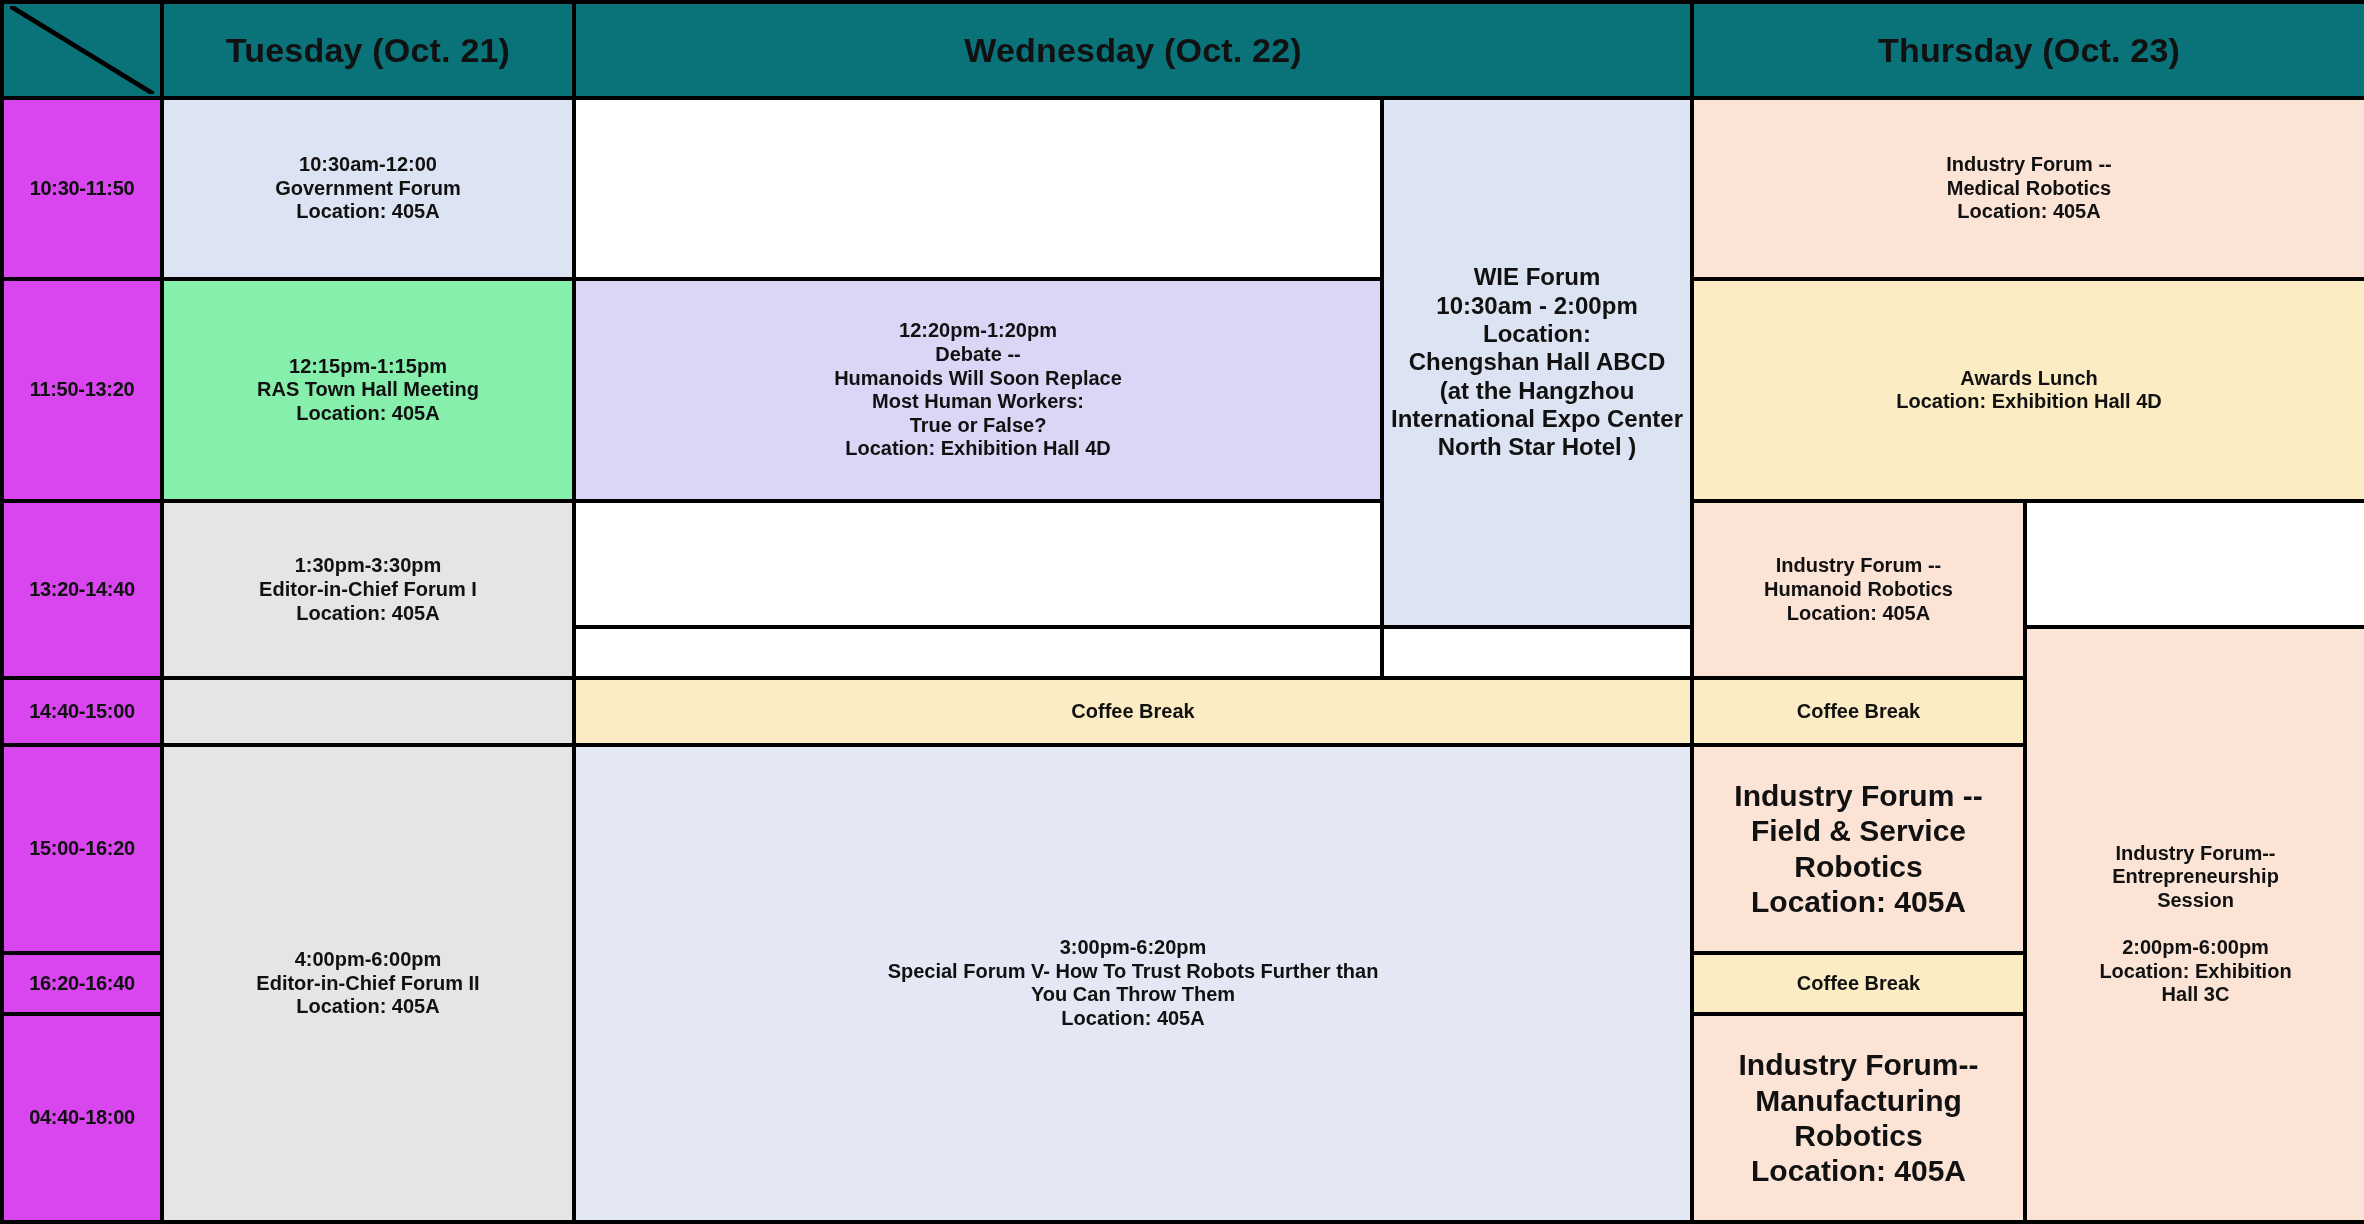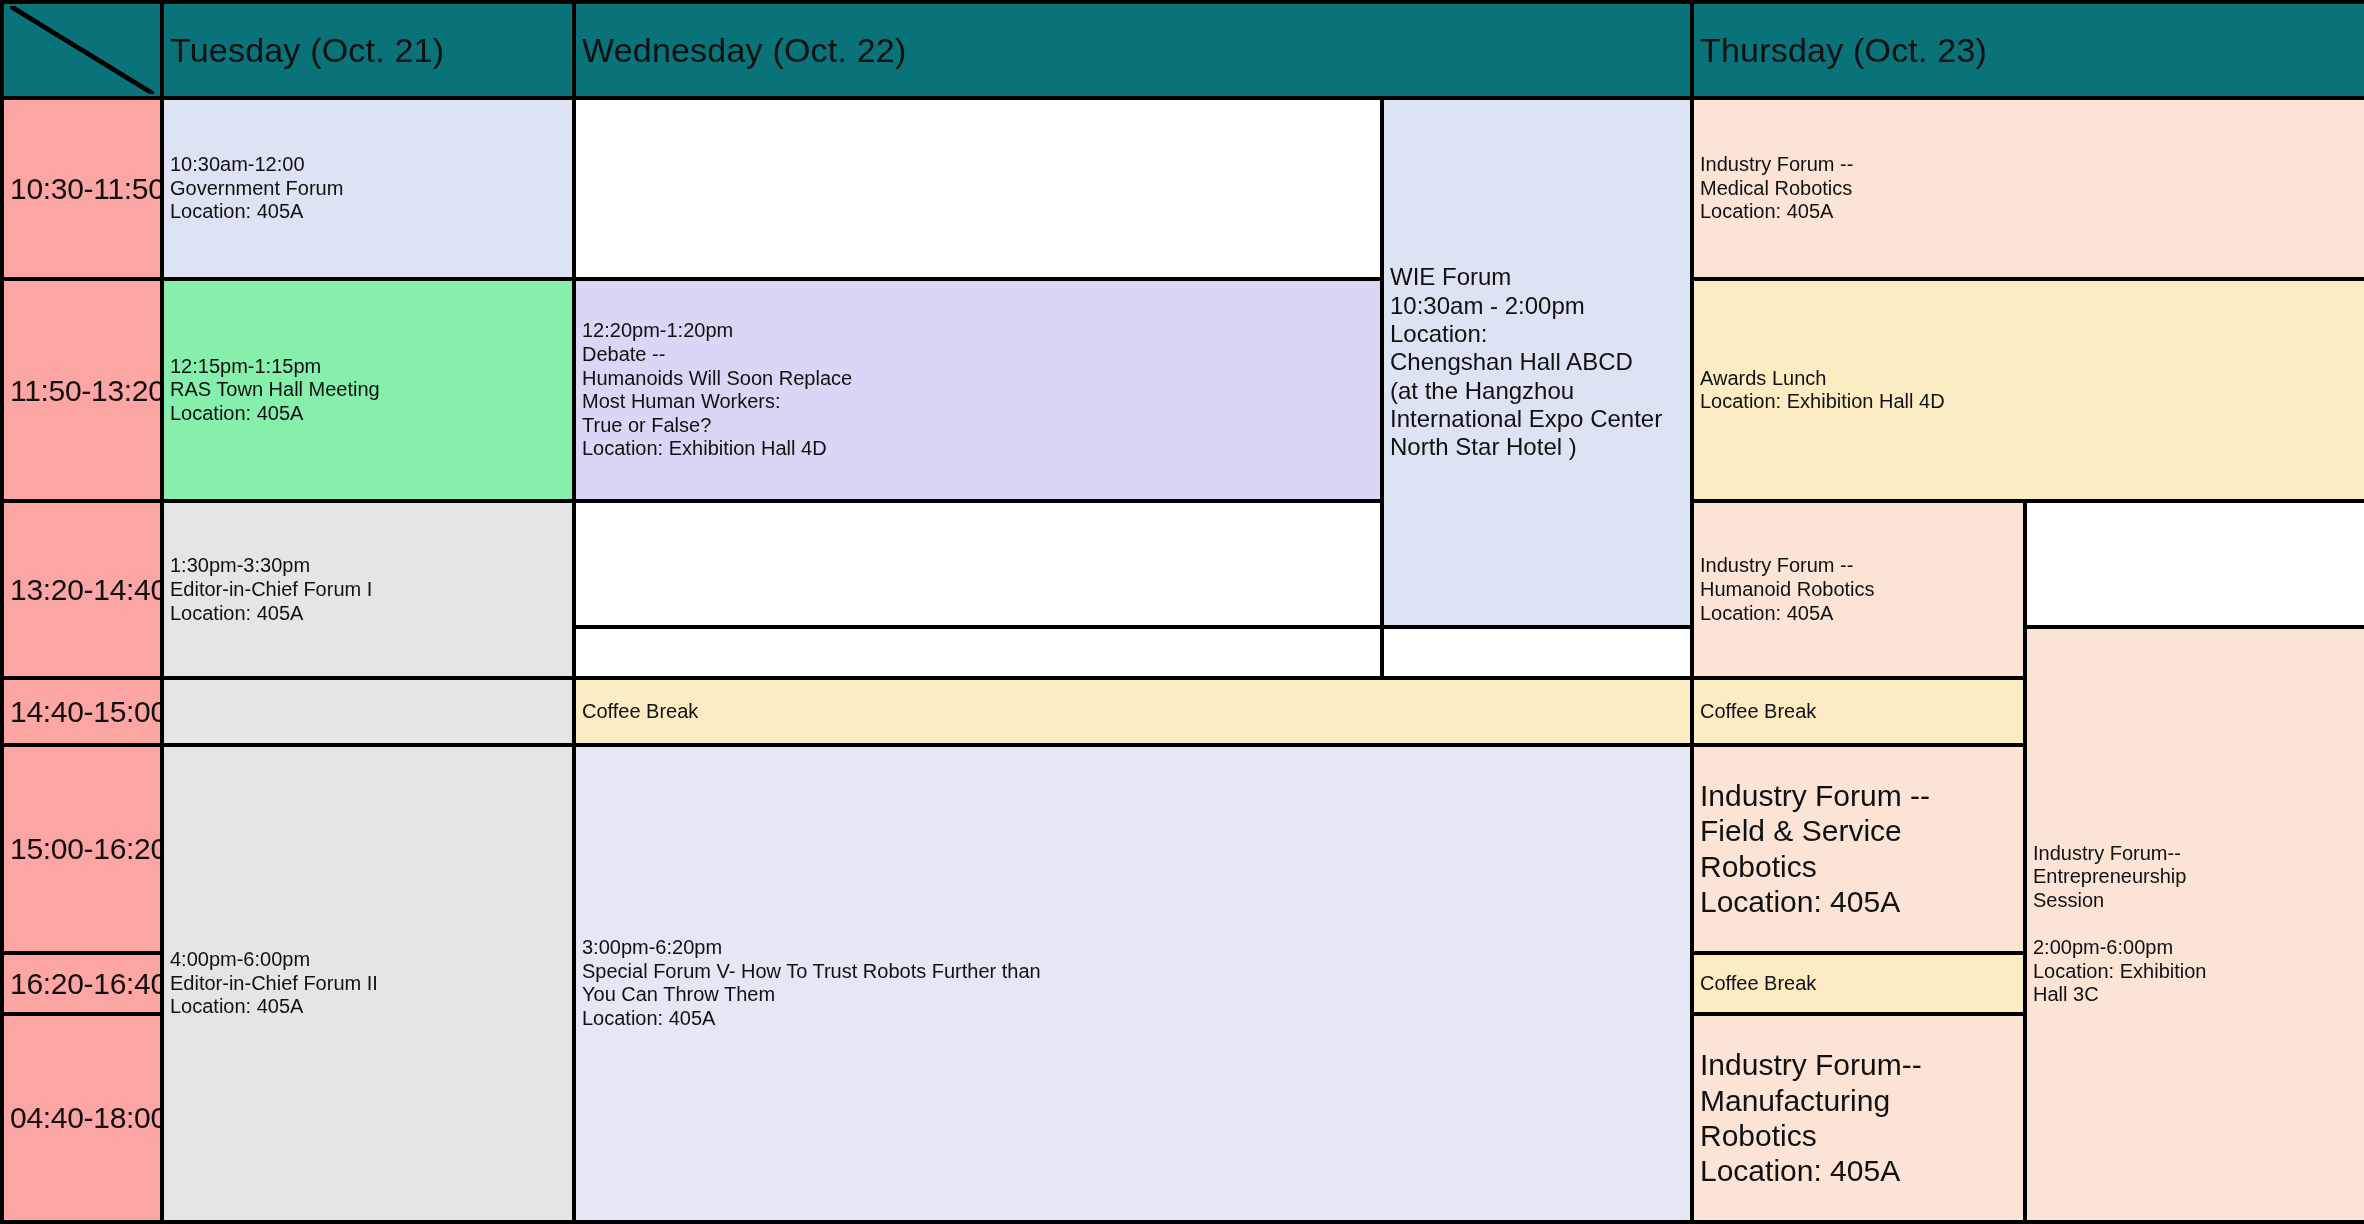--- a/index.html
+++ b/index.html
@@ -1,26 +1,26 @@
 <!DOCTYPE html>
 <html><head>
 <meta charset="utf-8">
 <style>
   html,body{margin:0;padding:0;background:#ffffff;}
   body{font-family:"Liberation Sans",sans-serif;}
   #page{width:2364px;height:1224px;position:relative;background:#fff;}
   table.sched{border-collapse:collapse;table-layout:fixed;width:2364px;height:1224px;}
-  table.sched td{border:4px solid #000;vertical-align:middle;padding:2px 6px;
-    font-weight:normal;color:#111;line-height:1.18;overflow:hidden;}
+  table.sched td{border:4px solid #000;text-align:center;vertical-align:middle;padding:2px 6px;
+    font-weight:bold;color:#111;line-height:1.18;overflow:hidden;}
   
   .hdr{background:#0a7279;color:#ffffff;font-size:34px;letter-spacing:0.2px;}
   .corner{background:#0a7279;padding:0;position:relative;}
   .corner svg{display:block;width:100%;height:100%;}
   
-  .time{background:#fca5a5;color:#ffffff;font-size:30px;letter-spacing:-0.3px;white-space:nowrap;}
+  .time{background:#d946ef;color:#ffffff;font-size:20px;letter-spacing:-0.3px;white-space:nowrap;}
   
   .c-blue{background:#dce3f2;}
   .c-gray{background:#86efac;}
   .c-green{background:#e5e5e5;}
   .c-purple{background:#ddd5f5;}
   .c-lavender{background:#e4e8f5;}
   .c-peach{background:#fbe3d6;}
   .c-cream{background:#fcecc4;}
   .c-white{background:#ffffff;}
   

